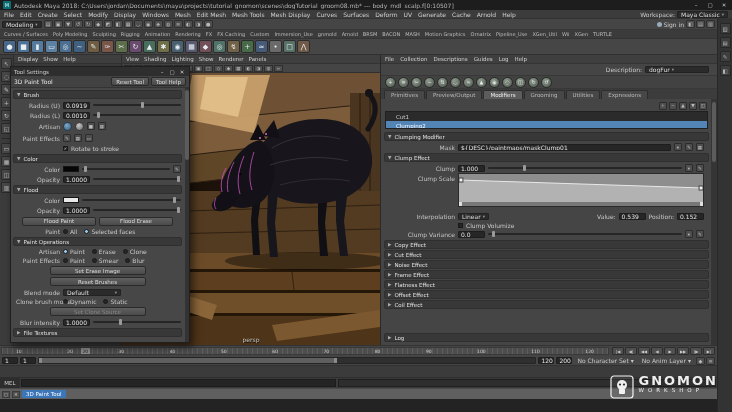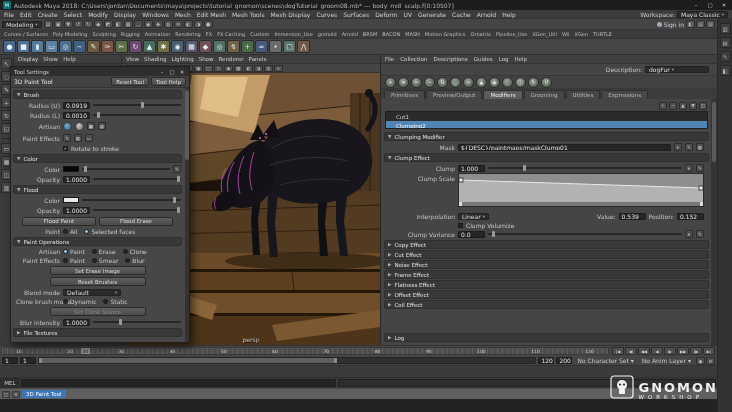--- a/index.html
+++ b/index.html
@@ -117,21 +117,21 @@
 .cmd-label{width:20px;background:#2d2d2d;color:#cfcfcf;display:flex;align-items:center;justify-content:center;font-size:5.5px}
 .cmd-input{flex:1;background:#242424;border:1px solid #1d1d1d;margin:1px 0}
 .cmd-output{flex:1.2;background:#2e2e2e;border:1px solid #1f1f1f;margin:1px 1px}
 .helpline{position:absolute;top:388px;left:0;width:717px;height:11px;background:#5f5f5f;display:flex;align-items:center;gap:2px;padding:0 2px;border-top:1px solid #4a4a4a}
 .hl-icon{width:8px;height:7px;background:#505050;border:1px solid #3a3a3a;display:inline-flex;align-items:center;justify-content:center;font-size:4.5px;color:#c2c2c2}
 .hl-badge{background:#3a76b8;color:#fff;padding:0 4px;height:8px;display:inline-flex;align-items:center;border-radius:1px;font-size:5.5px}
 .bottomstrip{position:absolute;top:399px;left:0;width:732px;height:13px;background:#232323}
 .rightstrip{position:absolute;top:19px;right:0;width:15px;height:393px;background:#333;border-left:1px solid #272727;display:flex;flex-direction:column;align-items:center;gap:3px;padding-top:4px}
 .rs-icon{width:11px;height:11px;background:#3e3e3e;border:1px solid #272727;display:flex;align-items:center;justify-content:center;font-size:5.5px;color:#b5b5b5;border-radius:1px;flex:none}
 
-.watermark{position:absolute;right:14px;bottom:12px;z-index:50;display:flex;align-items:flex-end;gap:5px;opacity:.92}
+.watermark{position:absolute;right:14px;bottom:12px;z-index:50;display:flex;align-items:flex-start;gap:5px;opacity:.92}
 .wm-text{display:flex;flex-direction:column;align-items:flex-start;color:#fff}
 .wm-line1{font-size:13px;font-weight:bold;letter-spacing:2px;line-height:12px}
 .wm-line2{font-size:5.5px;letter-spacing:4px}
 </style>
 </head>
 <body>
 
 <div id="app">
 
   <div class="titlebar">

